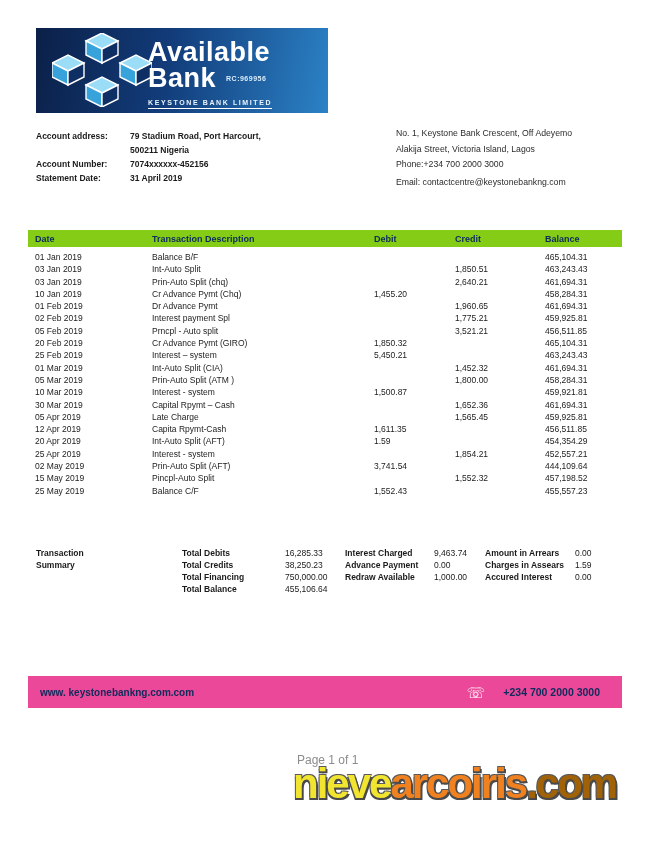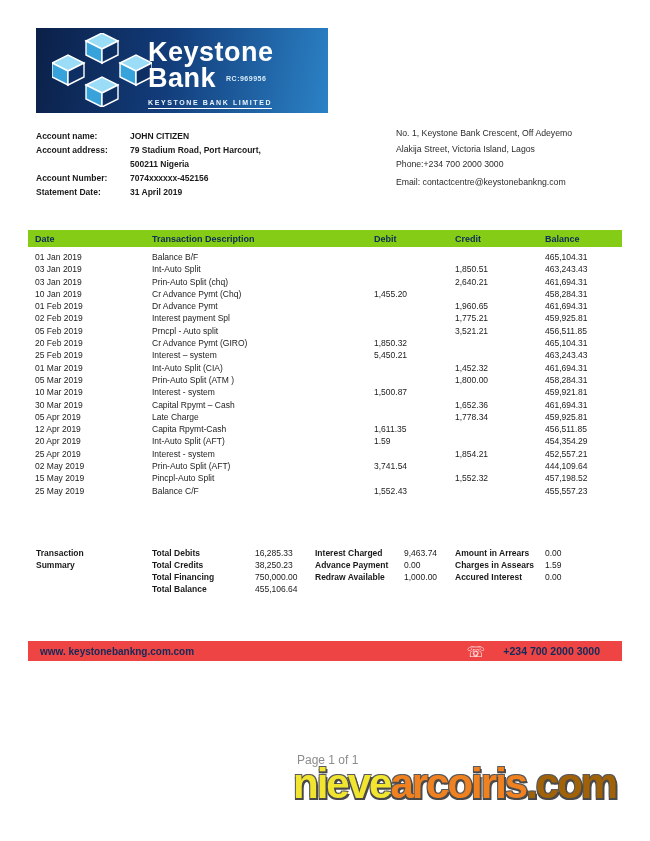--- a/index.html
+++ b/index.html
@@ -61,37 +61,37 @@
     line-height: 12.3px;
     height: 12.3px;
     white-space: nowrap;
     overflow: hidden;
   }
   .txn-table tbody tr:first-child td { padding-top: 4px; }
 
   
   .summary { position: absolute; left: 0; top: 547px; width: 650px; font-size: 8.5px; color: #1a1a1a; }
   .summary-title { position: absolute; left: 36px; top: 0; font-weight: bold; line-height: 12px; }
-  .sum-col { position: absolute; top: 0; }
+  .sum-col { position: absolute; top: 0; margin-left: 30px; }
   .sum-col.g1 { left: 152px; }
   .sum-col.g2 { left: 315px; }
   .sum-col.g3 { left: 455px; }
   .sum-row { display: flex; line-height: 12px; }
   .g1 .sum-label { width: 103px; } 
   .g2 .sum-label { width: 89px; }
   .g3 .sum-label { width: 90px; }
   .sum-label { font-weight: bold; white-space: nowrap; }
   .sum-value { white-space: nowrap; }
 
   
   .footer-bar {
     position: absolute;
-    left: 28px; top: 641px;
-    width: 594px; height: 20px;
-    background: #ef4444;
+    left: 28px; top: 676px;
+    width: 594px; height: 32px;
+    background: #ec4899;
     display: flex;
     align-items: center;
     justify-content: space-between;
     padding: 0 22px 0 12px;
   }
   .footer-site { font-size: 10px; font-weight: bold; color: #0d2b5b; }
   .footer-right { display: flex; align-items: center; gap: 18px; }
   .phone-glyph { color: #ffffff; font-size: 15px; line-height: 15px; }
   .footer-phone { font-size: 10.5px; font-weight: bold; color: #0d2b5b; }
 
@@ -123,31 +123,27 @@
           <polygon points="0,8 16,16 16,30 0,22" fill="#37a3da" stroke="#ffffff" stroke-width="1.4"></polygon>
           <polygon points="32,8 16,16 16,30 32,22" fill="#0e2f63" stroke="#ffffff" stroke-width="1.4"></polygon>
         </g>
       </defs>
       <use href="#cube" x="34" y="0"></use>
       <use href="#cube" x="0" y="22"></use>
       <use href="#cube" x="68" y="22"></use>
       <use href="#cube" x="34" y="44"></use>
     </svg>
     <div class="brand">
-      <div class="brand-line1">Keystone</div>
+      <div class="brand-line1">Available</div>
       <div class="brand-line2"><span>Bank</span><span class="brand-rc">RC:969956</span></div>
       <div class="brand-sub">KEYSTONE BANK LIMITED</div>
     </div>
   </div>
 
   <div class="account-block">
-    <div class="account-row">
-      <span class="account-label">Account name:</span>
-      <span class="account-value">JOHN CITIZEN</span>
-    </div>
     <div class="account-row">
       <span class="account-label">Account address:</span>
       <span class="account-value">79 Stadium Road, Port Harcourt,</span>
     </div>
     <div class="account-row">
       <span class="account-label"></span>
       <span class="account-value">500211 Nigeria</span>
     </div>
     <div class="account-row">
       <span class="account-label">Account Number:</span>
@@ -273,21 +269,21 @@
         <td>30 Mar 2019</td>
         <td>Capital Rpymt – Cash</td>
         <td></td>
         <td>1,652.36</td>
         <td>461,694.31</td>
       </tr>
         <tr>
         <td>05 Apr 2019</td>
         <td>Late Charge</td>
         <td></td>
-        <td>1,778.34</td>
+        <td>1,565.45</td>
         <td>459,925.81</td>
       </tr>
         <tr>
         <td>12 Apr 2019</td>
         <td>Capita Rpymt-Cash</td>
         <td>1,611.35</td>
         <td></td>
         <td>456,511.85</td>
       </tr>
         <tr>

